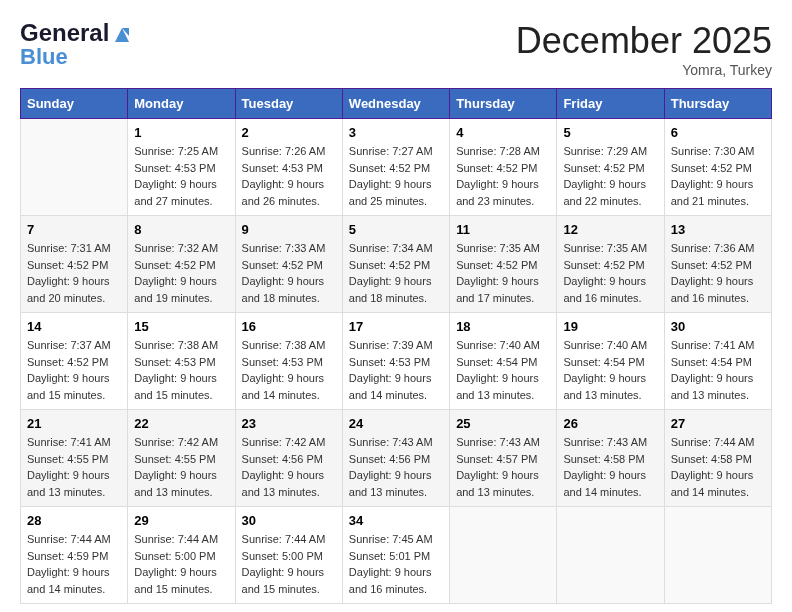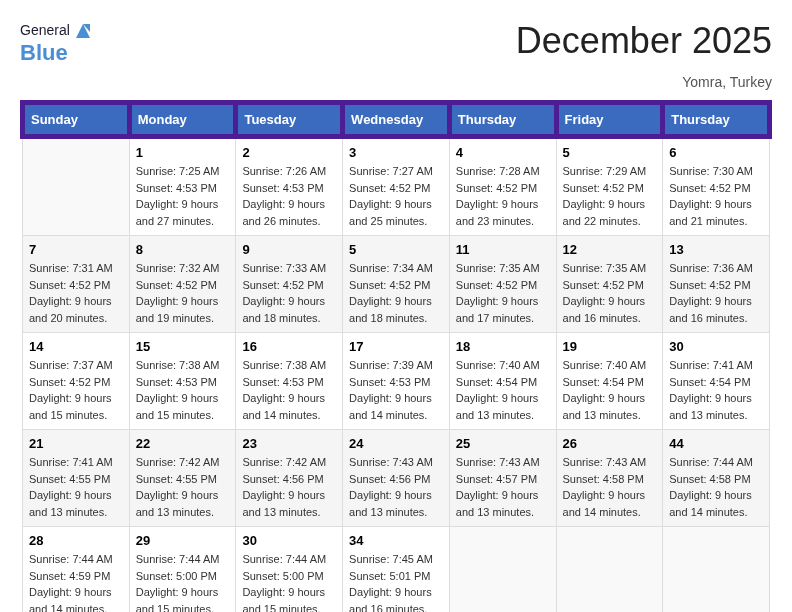--- a/index.html
+++ b/index.html
@@ -24,37 +24,36 @@
       text-align: right;
     }
     .month-title {
       font-size: 36px;
       font-weight: normal;
       color: #222;
     }
     .location {
       font-size: 14px;
       color: #555;
-      margin-top: 12px;
     }
     table {
       width: 100%;
       border-collapse: collapse;
       font-size: 11px;
     }
     thead tr {
       background-color: #3a6bbf;
     }
     thead th {
       color: #fff;
       font-weight: bold;
       font-size: 13px;
       padding: 7px 6px;
       text-align: left;
-      border: 5px solid #4c1d95;
+      border: 1px solid #4c1d95;
     }
     tbody tr {
       border-bottom: 1px solid #ddd;
     }
     tbody tr:nth-child(odd) {
       background: #fff;
     }
     tbody tr:nth-child(even) {
       background: #f5f5f5;
     }
@@ -79,21 +78,21 @@
       background: #f9f9f9;
     }
   </style>
 </head>
 <body>
 
 <div class="header">
   <div class="logo">
     <div>
       <div style="display:flex;align-items:center;">
-        <div style="font-size:14px;font-weight:normal;color:#1a1a2e;line-height:1.1;">
+        <div style="font-size:24px;font-weight:bold;color:#1a1a2e;line-height:1.1;">
           <span style="color:#1a1a2e;">General</span><svg width="22" height="22" viewBox="0 0 22 22" style="vertical-align:middle;margin-left:2px;">
               <polygon points="4,18 11,4 18,18" fill="#4a8fd4"></polygon>
               <polygon points="11,4 18,4 18,12" fill="#4a8fd4"></polygon>
             </svg>
         </div>
       </div>
       <div style="font-size:22px;font-weight:bold;color:#4a8fd4;margin-top:-2px;">Blue</div>
     </div>
   </div>
   <div class="title-block">
@@ -221,21 +220,21 @@
         </td>
         <td>
           <div class="day-number">25</div>
           <div class="day-info">Sunrise: 7:43 AM<br>Sunset: 4:57 PM<br>Daylight: 9 hours and 13 minutes.</div>
         </td>
         <td>
           <div class="day-number">26</div>
           <div class="day-info">Sunrise: 7:43 AM<br>Sunset: 4:58 PM<br>Daylight: 9 hours and 14 minutes.</div>
         </td>
         <td>
-          <div class="day-number">44</div>
+          <div class="day-number">27</div>
           <div class="day-info">Sunrise: 7:44 AM<br>Sunset: 4:58 PM<br>Daylight: 9 hours and 14 minutes.</div>
         </td>
       </tr>
       <tr>
         <td>
           <div class="day-number">28</div>
           <div class="day-info">Sunrise: 7:44 AM<br>Sunset: 4:59 PM<br>Daylight: 9 hours and 14 minutes.</div>
         </td>
         <td>
           <div class="day-number">29</div>

